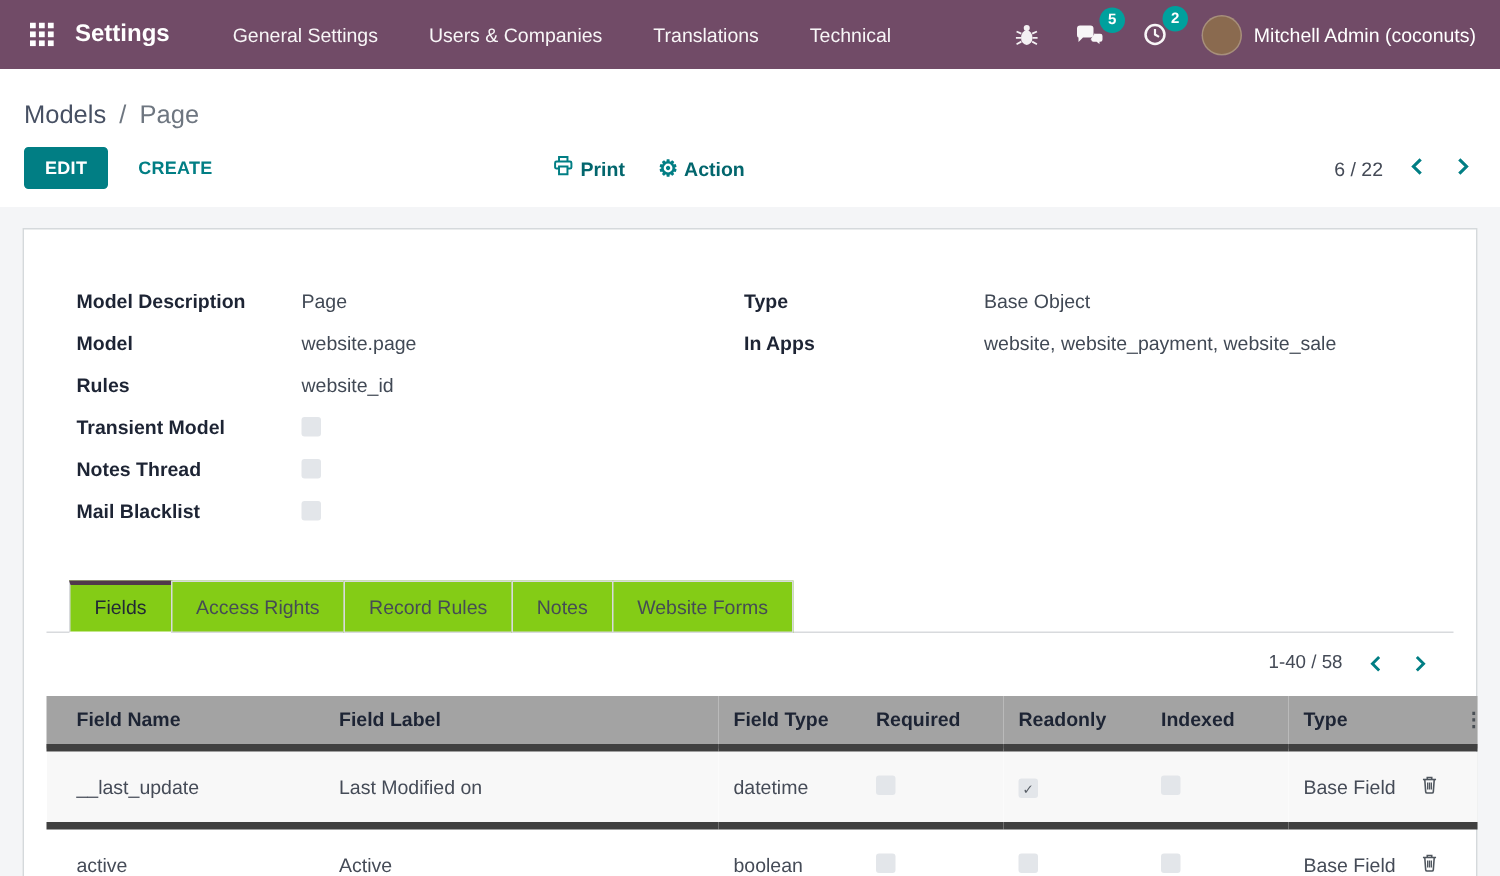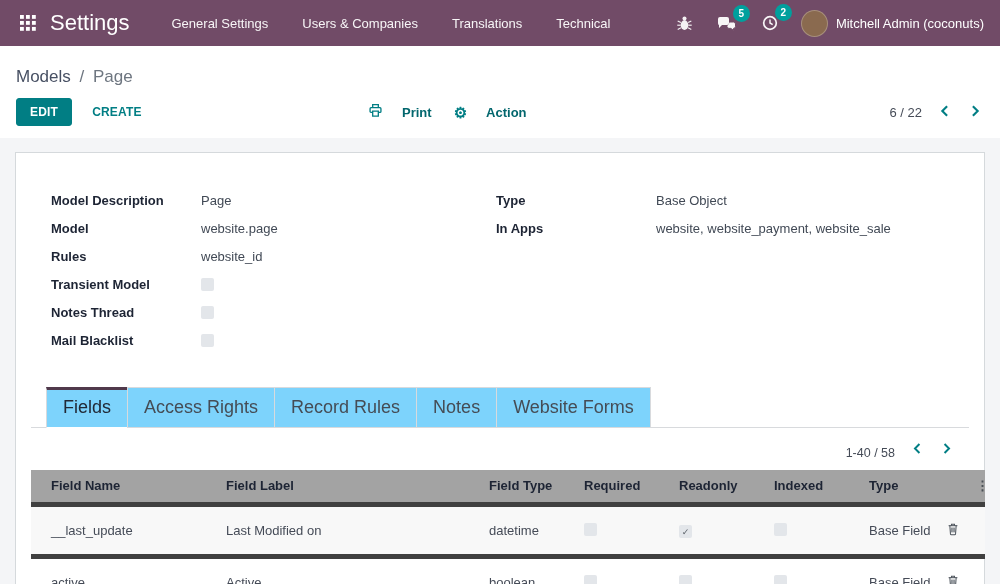--- a/index.html
+++ b/index.html
@@ -10,21 +10,21 @@
     color: #212936;
     font-size: 13px;
   }
 
   
   .navbar {
     height: 46px; background: #714B67; color: #fff;
     display: flex; align-items: center; padding: 0 16px;
   }
   .apps-btn { background: none; border: none; cursor: pointer; display: flex; align-items: center; padding: 4px; }
-  .app-title { font-size: 22px; font-weight: normal; margin: 0 14px 0 10px; cursor: pointer; }
+  .app-title { font-size: 16px; font-weight: bold; margin: 0 14px 0 10px; cursor: pointer; }
   .nav-menu { display: flex; gap: 34px; margin-left: 28px; }
   .nav-menu a { color: rgba(255,255,255,.95); text-decoration: none; font-size: 13px; cursor: pointer; }
   .nav-right { margin-left: auto; display: flex; align-items: center; gap: 20px; }
   .nav-iconbtn { position: relative; background: none; border: none; cursor: pointer; display: flex; align-items: center; padding: 2px; }
   .badge {
     position: absolute; top: -8px; right: -11px;
     background: #00A09D; color: #fff; font-size: 10px; font-weight: bold;
     min-width: 17px; height: 17px; border-radius: 50%;
     display: flex; align-items: center; justify-content: center; padding: 0 2px;
   }
@@ -51,21 +51,21 @@
   .btn-edit {
     background: #017E84; color: #fff; border: 1px solid #017E84; border-radius: 3px;
     font-size: 12px; font-weight: bold; padding: 6px 13px; cursor: pointer; letter-spacing: .2px;
   }
   .btn-create {
     background: none; border: none; color: #017E84; font-size: 12px; font-weight: bold;
     padding: 6px 14px; cursor: pointer; margin-left: 6px; letter-spacing: .2px;
   }
   .cp-center { position: absolute; left: 352px; display: flex; gap: 22px; align-items: center; }
   .btn-flat {
-    background: none; border: none; cursor: pointer; display: flex; align-items: center; gap: 19px;
+    background: none; border: none; cursor: pointer; display: flex; align-items: center; gap: 4px;
     color: #02666d; font-size: 13px; font-weight: bold;
   }
   .gear-glyph { color: #017E84; font-size: 15px; line-height: 1; }
   .cp-right { position: absolute; right: 0; display: flex; align-items: center; gap: 14px; }
   .pager-value { font-size: 13px; color: #454b57; cursor: pointer; }
   .pager-btn { background: none; border: none; cursor: pointer; display: flex; padding: 2px; }
 
   
   .sheet {
     margin: 14px 15px 0; background: #fff; border: 1px solid #d5d9dc;
@@ -82,30 +82,30 @@
     width: 13px; height: 13px; background: #e3e6ea; border-radius: 2px;
     display: inline-flex; align-items: center; justify-content: center; flex: none;
     font-size: 9px; color: #5a6068; margin-top: 1px;
   }
   .cb.checked::after { content: "✓"; }
 
   
   .notebook { margin-top: 26px; }
   .tabs { display: flex; align-items: flex-end; border-bottom: 1px solid #d8dadd; padding-left: 15px; }
   .tab {
-    background: #7dd3fc; border: 1px solid #d8dadd; border-bottom: 1px solid #d8dadd;
+    background: #84cc16; border: 1px solid #d8dadd; border-bottom: 1px solid #d8dadd;
     margin-bottom: -1px; margin-right: -1px;
-    padding: 9px 16px 9px; font-size: 18px; color: #454c55; cursor: pointer;
+    padding: 9px 16px 9px; font-size: 13px; color: #454c55; cursor: pointer;
   }
   .tab.active {
     border-top: 3px solid #50394B; border-bottom-color: #fff; padding-top: 7px; color: #212936;
   }
 
   
-  .list-pager { display: flex; justify-content: flex-end; align-items: flex-end; gap: 14px; padding: 12px 14px 10px 0; }
+  .list-pager { display: flex; justify-content: flex-end; align-items: flex-start; gap: 14px; padding: 12px 14px 10px 0; }
   .list-pager .pager-value { font-size: 12.5px; }
 
   
   .fields-table { width: 100%; border-collapse: collapse; table-layout: fixed; font-size: 13px; }
   .fields-table th {
     text-align: left; font-weight: bold; color: #1d2434; padding: 8px 10px 9px;
     border-bottom: 1px solid #b3b8bd; white-space: nowrap;
   }
   .fields-table td { padding: 15px 10px; color: #454b57; border-top: 5px solid #404040; white-space: nowrap; overflow: hidden; }
   .fields-table thead tr { background: #a3a3a3; }

